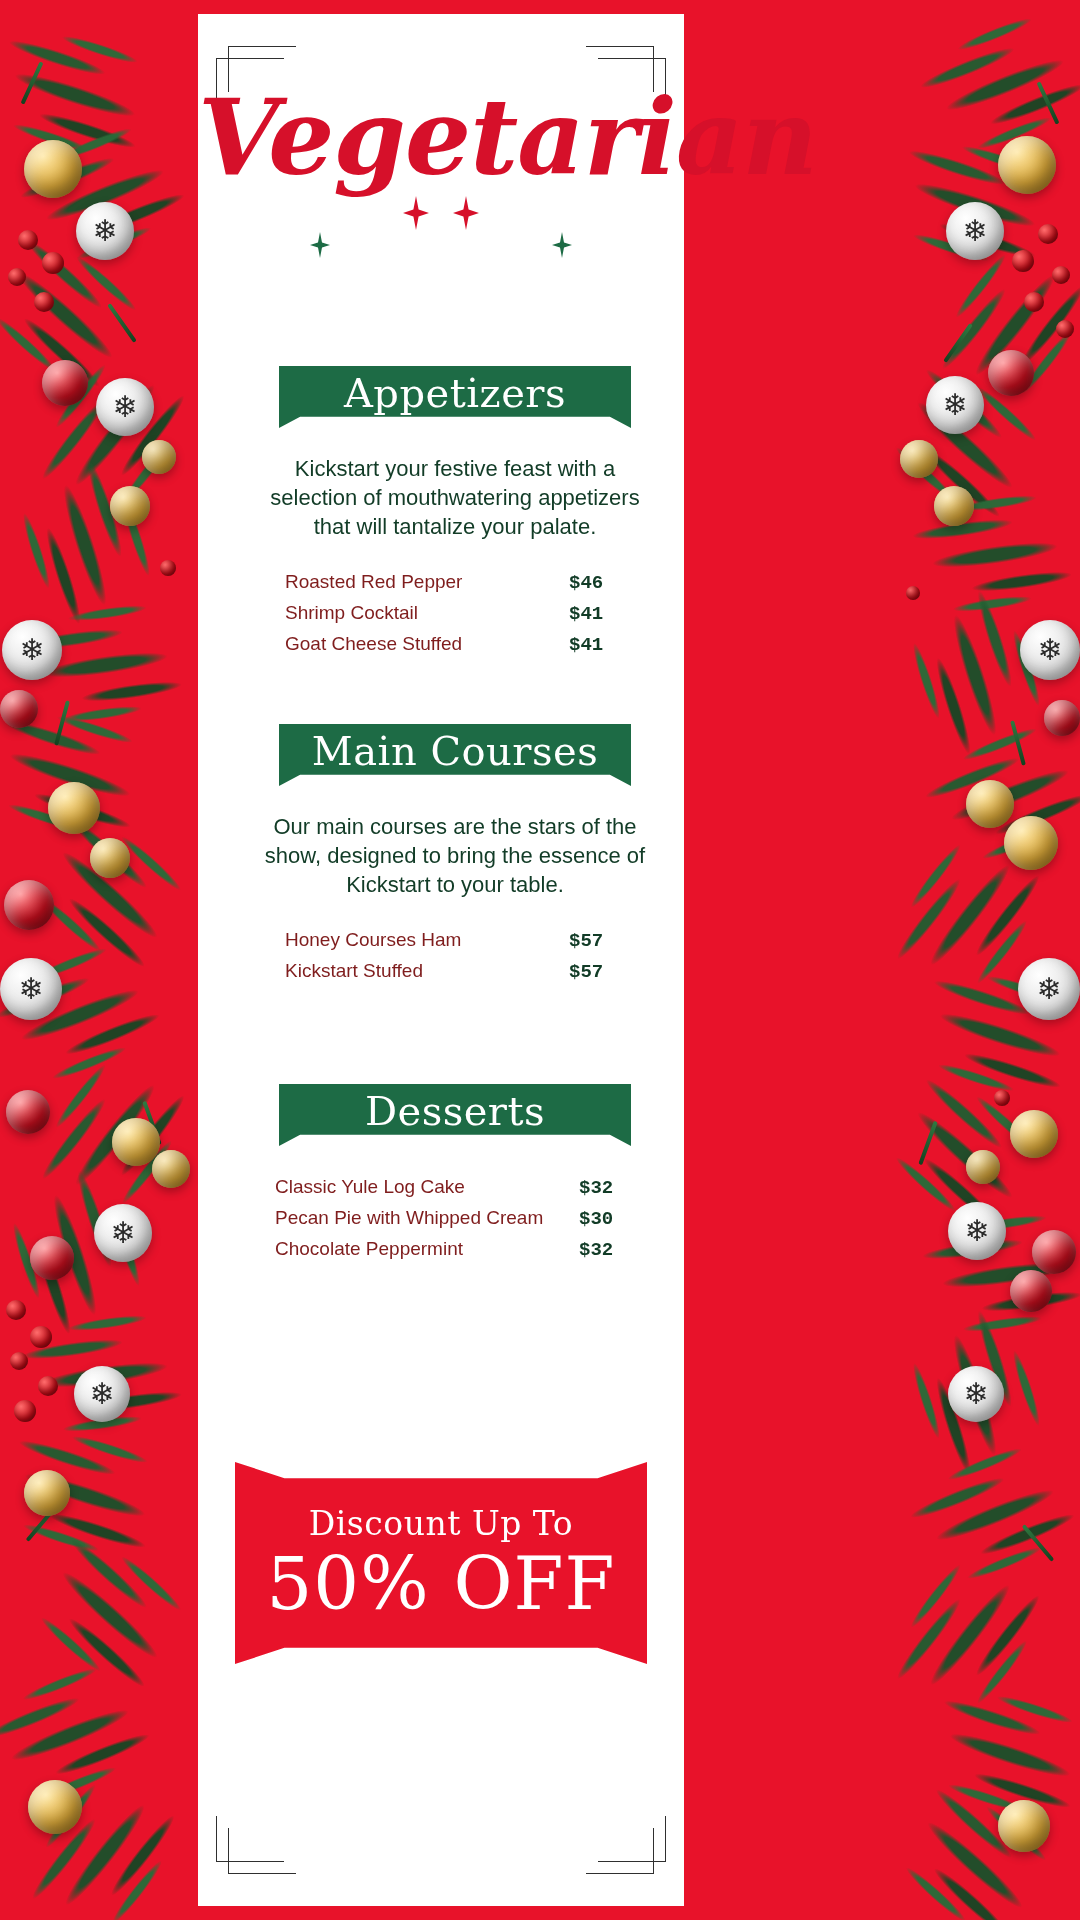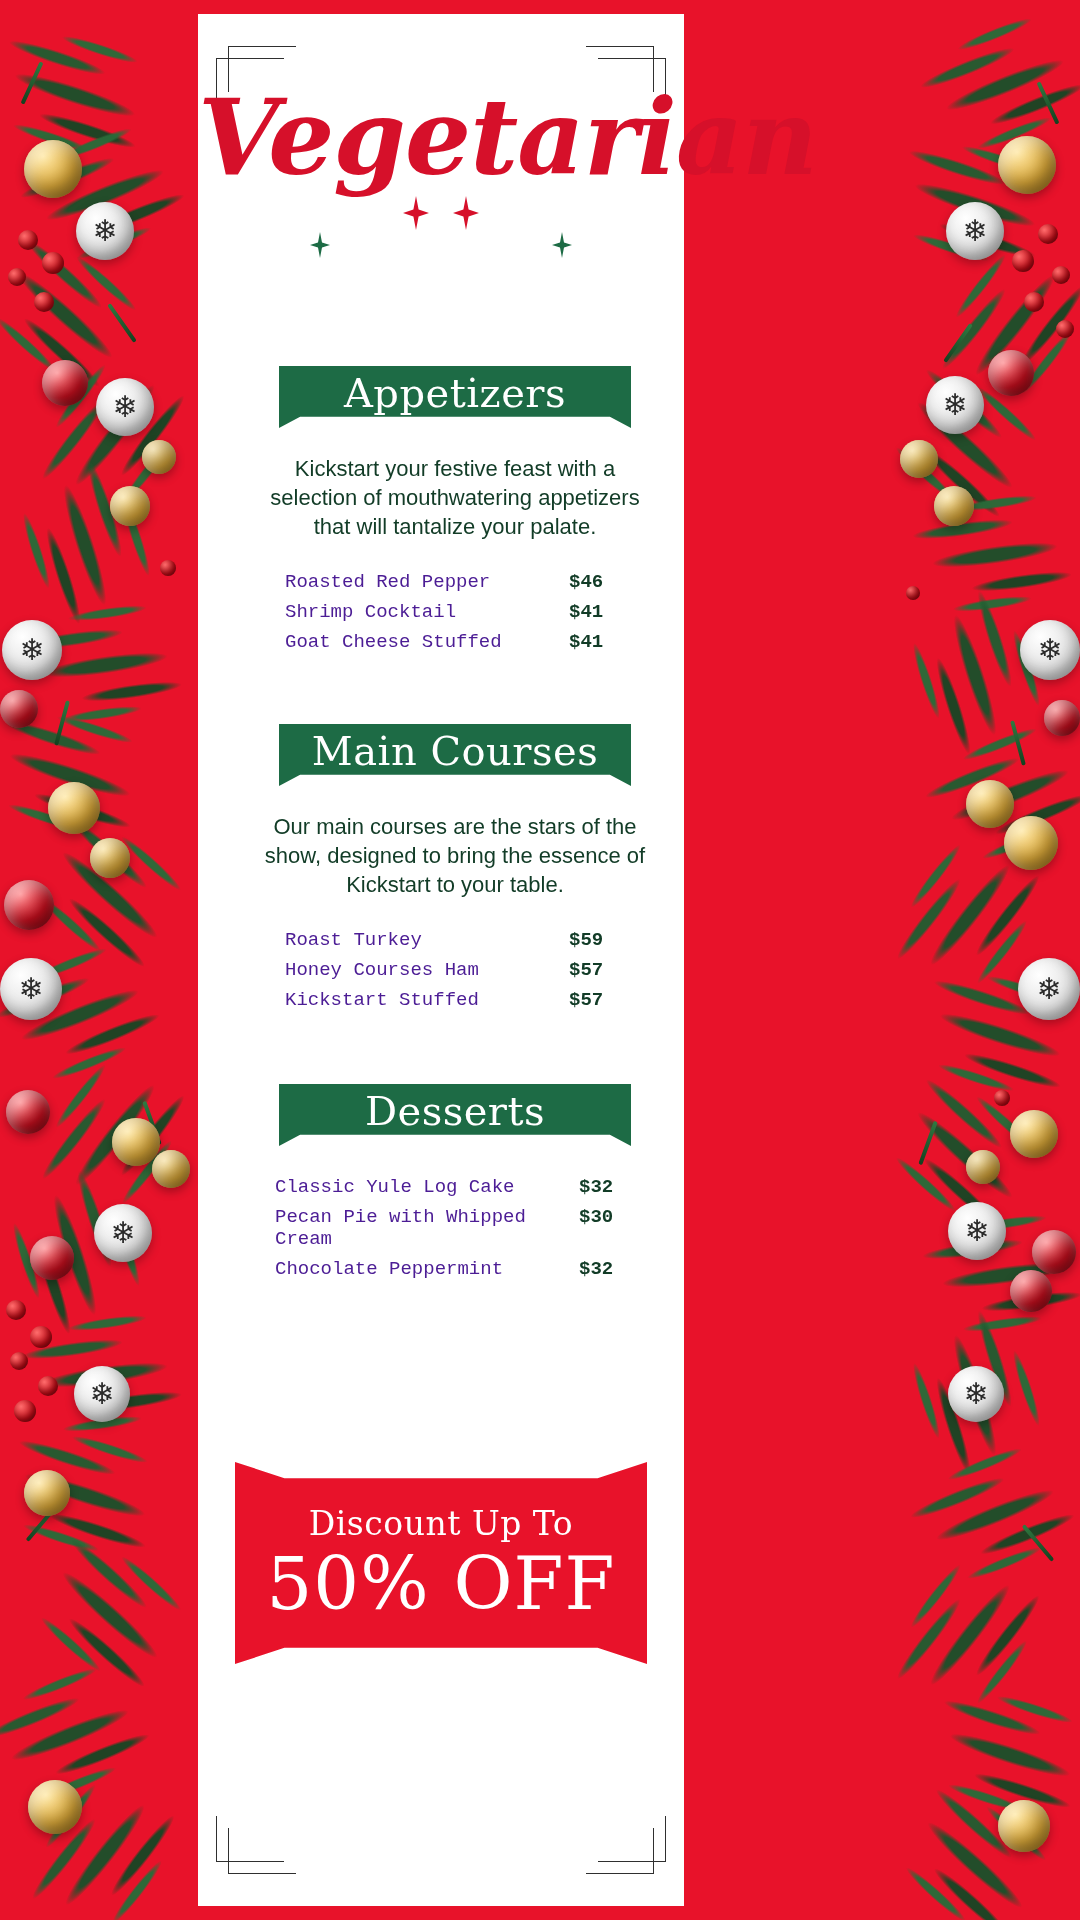--- a/index.html
+++ b/index.html
@@ -214,23 +214,23 @@
     width: 340px;
     margin: 26px auto 0;
   }
   .item {
     display: flex;
     justify-content: space-between;
     align-items: baseline;
     padding: 4px 0;
   }
   .item-name {
-    font-family: Liberation Mono, monospace;
+    font-family: Liberation Sans, sans-serif;
     font-size: 19px;
-    color: #4c1d95;
+    color: #7f1d1d;
   }
   .item-price {
     font-family: Liberation Mono, monospace;
     font-size: 19px;
     font-weight: bold;
     color: #123c27;
     min-width: 56px;
     text-align: left;
   }
 
@@ -436,24 +436,20 @@
       </div>
     </div>
 
     <div class="sec sec-main">
       <div class="banner">
         <span>Main Courses</span>
       </div>
       <p class="blurb">Our main courses are the stars of the show, designed to bring the essence of Kickstart to your table.</p>
       <div class="items">
         <div class="item">
-          <span class="item-name">Roast Turkey</span>
-          <span class="item-price">$59</span>
-        </div>
-        <div class="item">
           <span class="item-name">Honey Courses Ham</span>
           <span class="item-price">$57</span>
         </div>
         <div class="item">
           <span class="item-name">Kickstart Stuffed</span>
           <span class="item-price">$57</span>
         </div>
       </div>
     </div>
 

